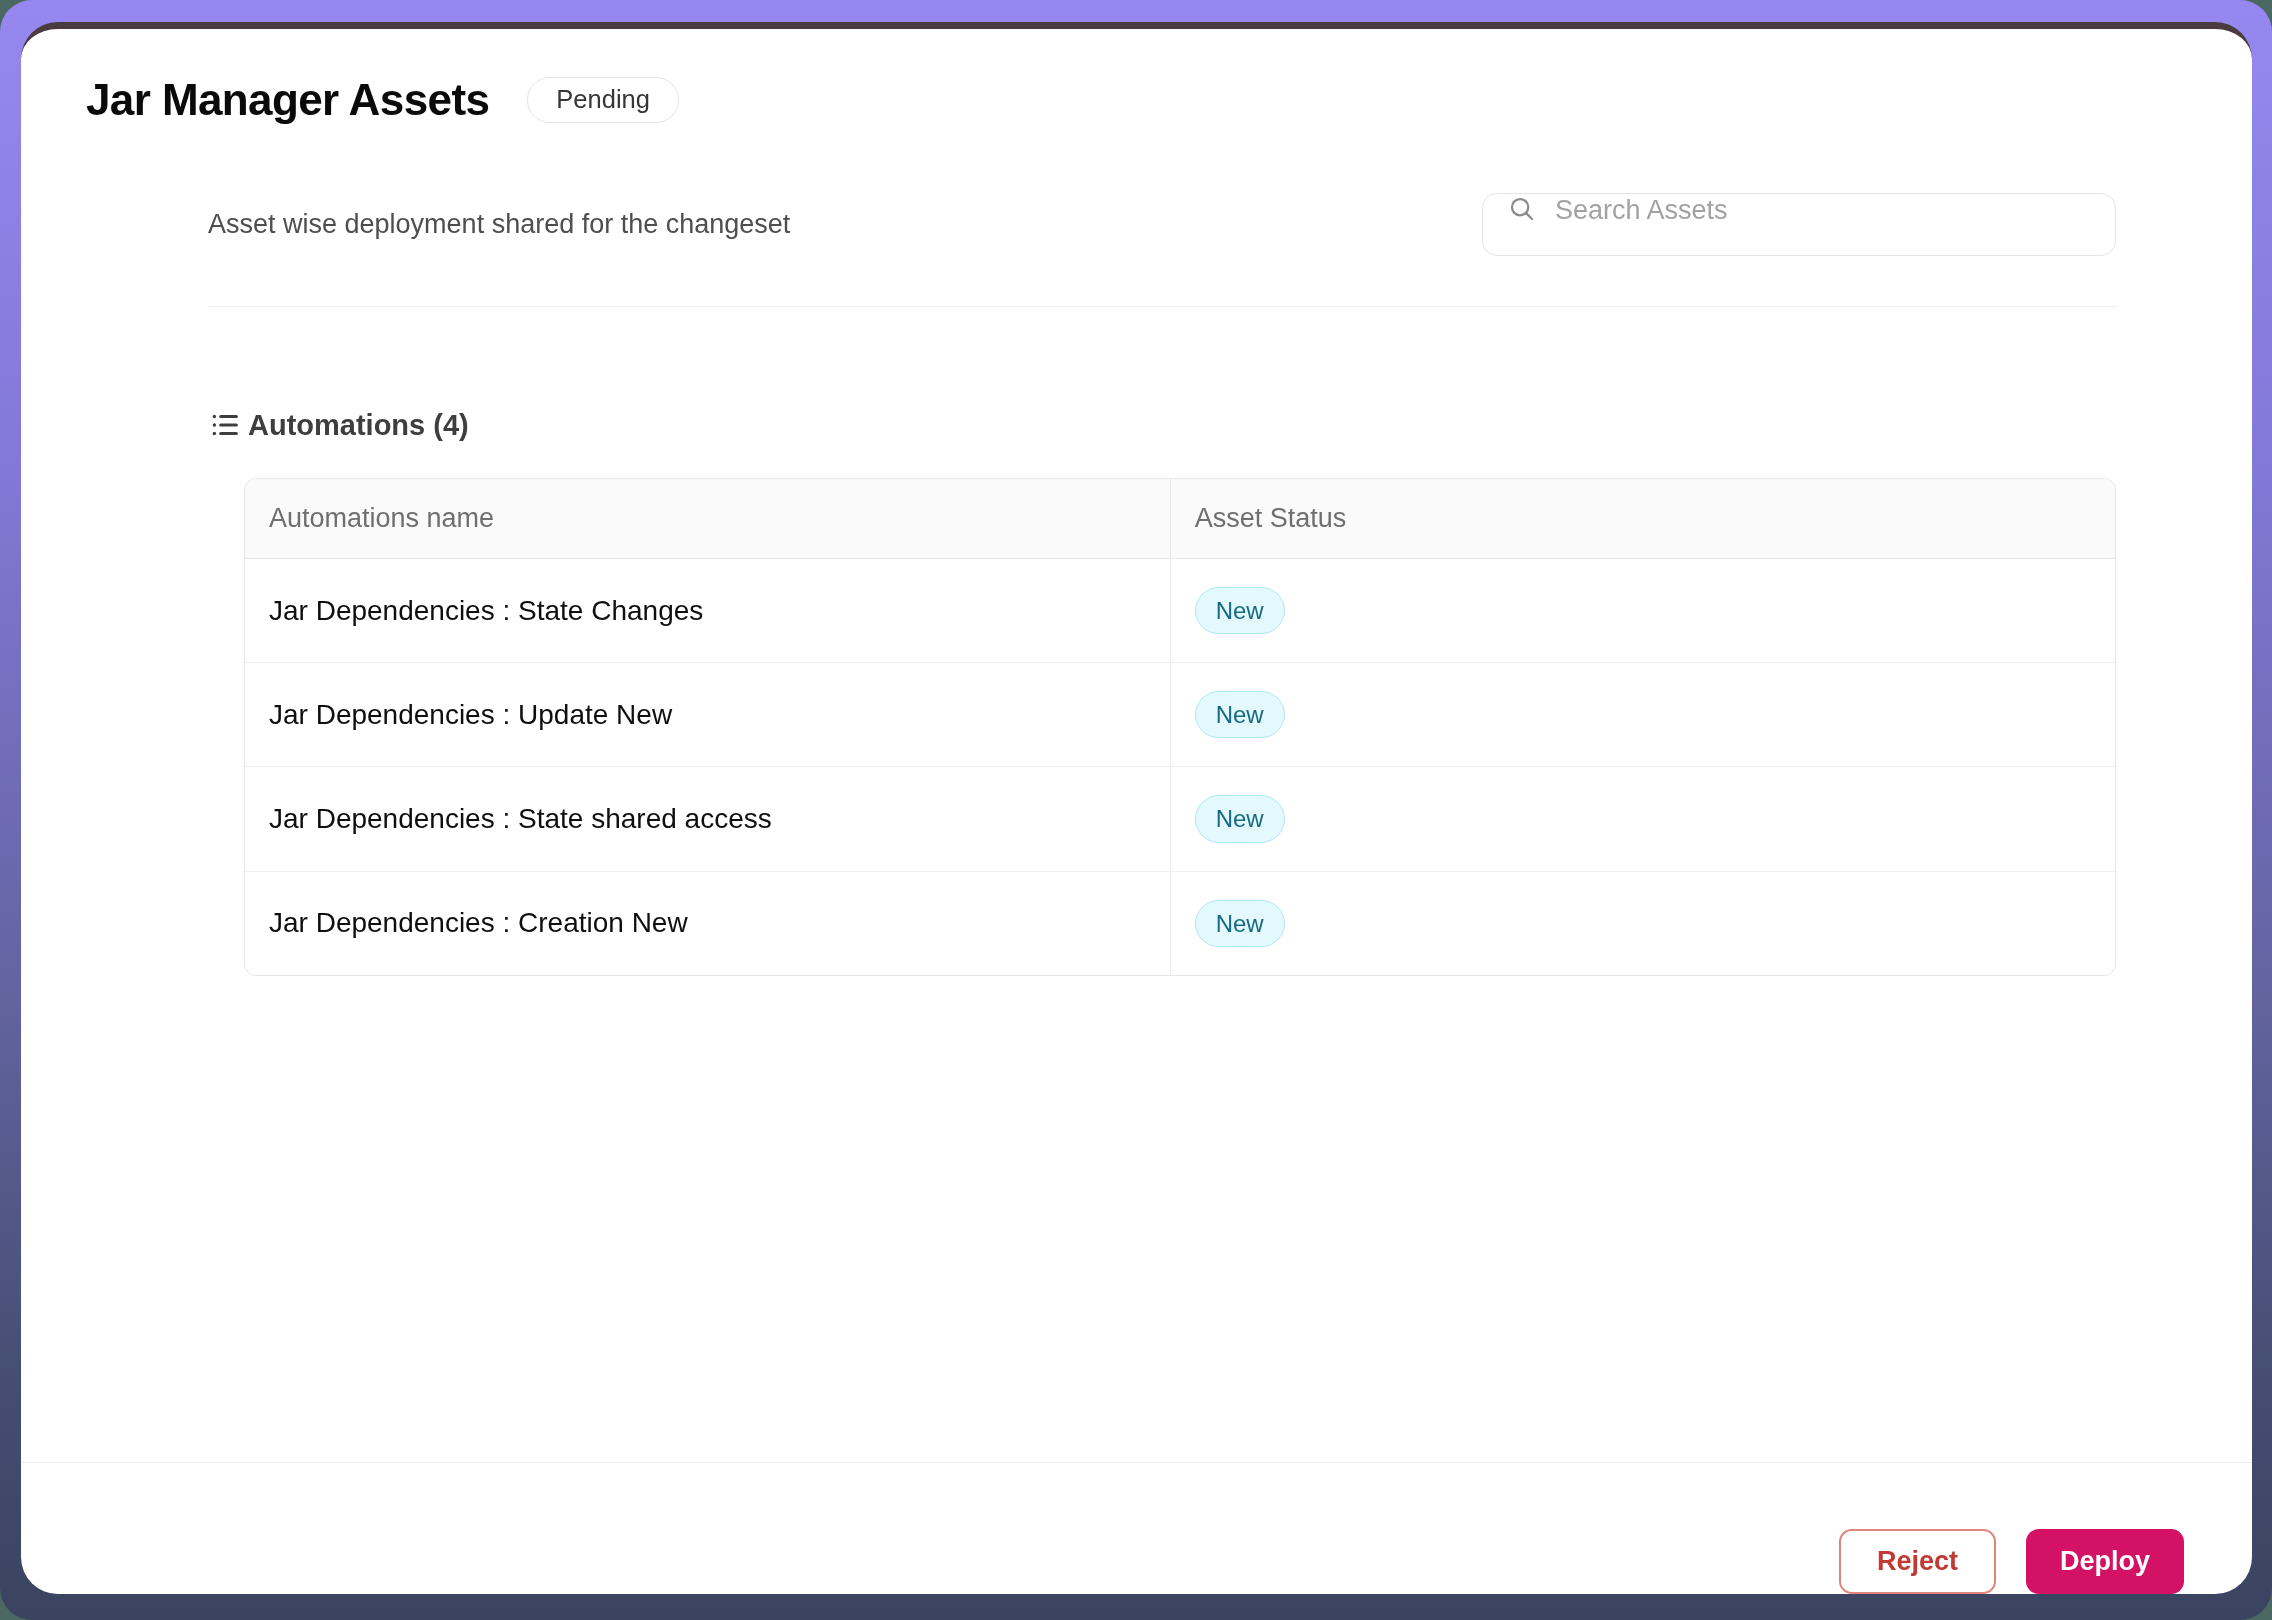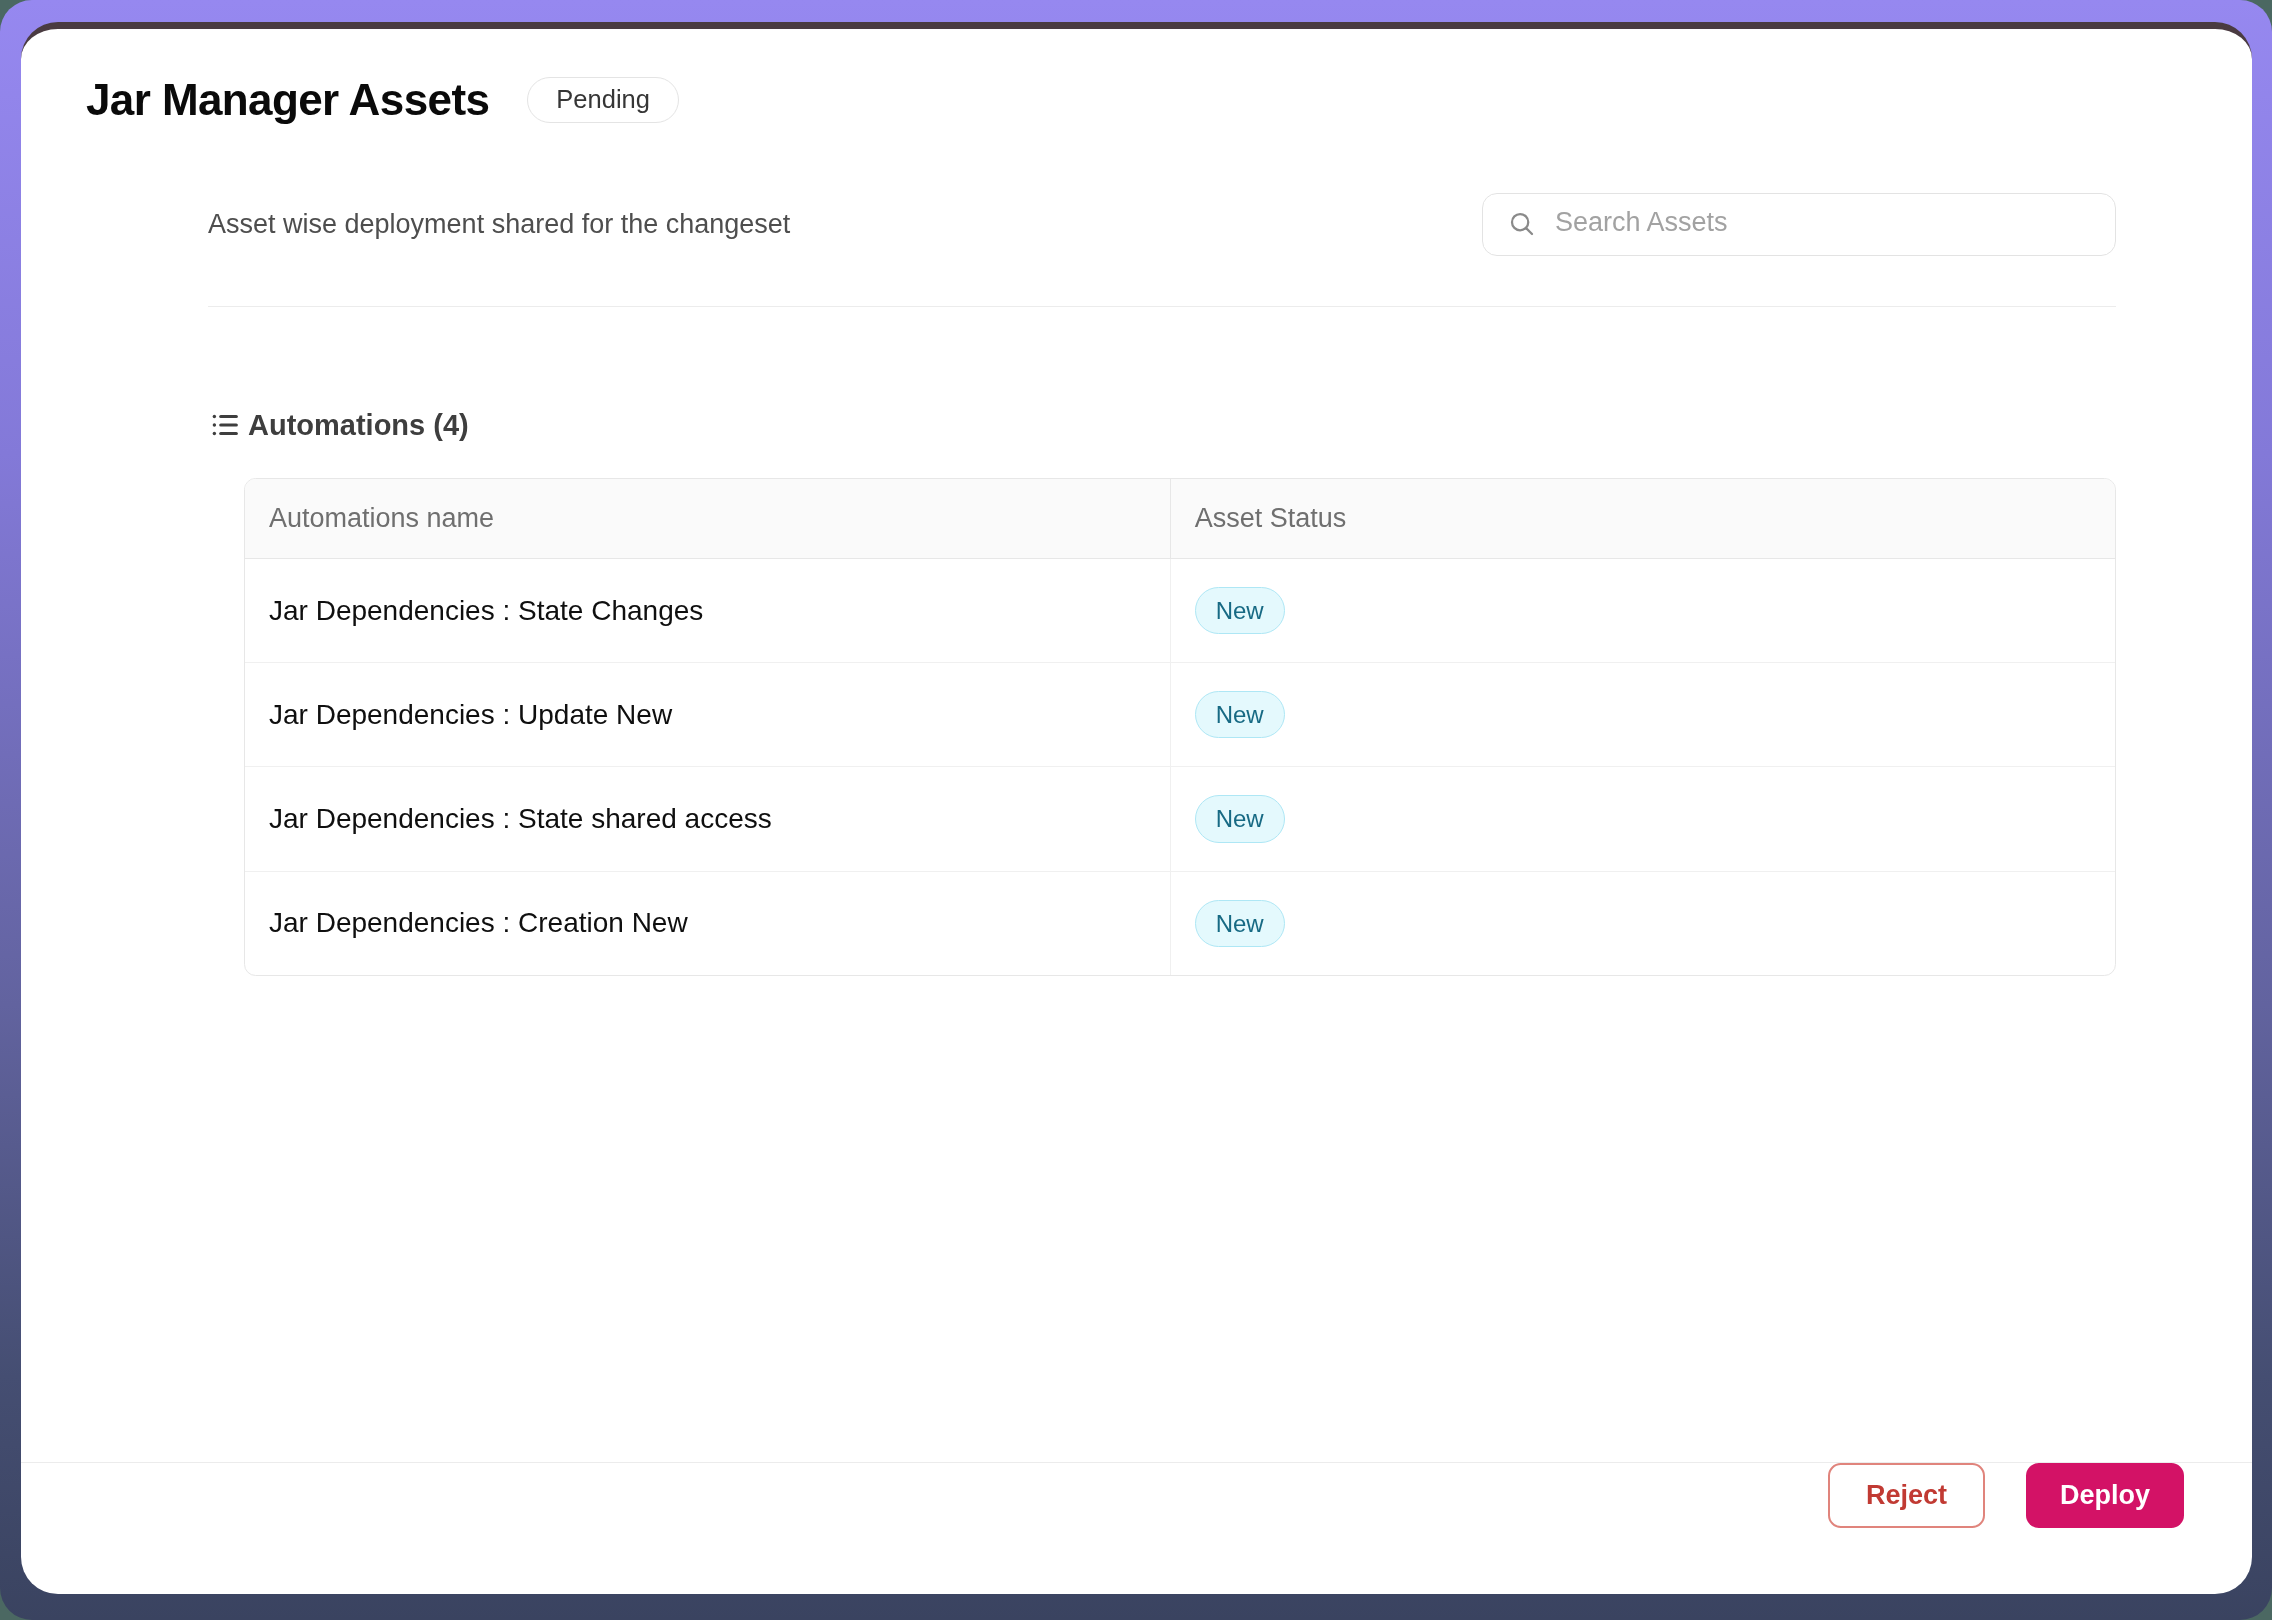--- a/index.html
+++ b/index.html
@@ -53,22 +53,22 @@
   }
   .summary-title {
     font-size: 32px; font-weight: 700; color: #2e2e2e; margin: 0 0 15px 0;
   }
   .summary-subtitle {
     font-size: 27px; color: #4e4e4e; margin: 0;
   }
   .search-box {
     width: 634px; height: 63px;
     border: 1.7px solid #e3e3e3; border-radius: 15px;
-    display: flex; align-items: flex-end; gap: 16px;
-    padding: 16px 24px; background: #fff;
+    display: flex; align-items: flex-start; gap: 16px;
+    padding: 0 24px; background: #fff;
   }
   .search-box svg { flex: 0 0 auto; }
   .search-input {
     border: none; outline: none; flex: 1;
     font-size: 27px; color: #333;
     font-family: "Liberation Sans", sans-serif;
     background: transparent;
   }
   .search-input::placeholder { color: #a2a2a2; }
   .automations-header {
@@ -116,22 +116,22 @@
     border: 1.7px solid #aee7f5;
     border-radius: 579px;
     padding: 7px 20px;
     line-height: 1.3;
   }
   .footer {
     flex: 0 0 auto;
     margin-top: auto;
     border-top: 1.7px solid #ececec;
     height: 132px;
-    display: flex; align-items: flex-start; justify-content: flex-end;
-    gap: 41px;
+    display: flex; align-items: flex-end; justify-content: flex-end;
+    gap: 30px;
     padding: 0 68px 0 0;
   }
   .btn {
     height: 65px;
     border-radius: 12.8px;
     font-size: 27px; font-weight: 700;
     font-family: "Liberation Sans", sans-serif;
     cursor: pointer;
     display: inline-flex; align-items: center; justify-content: center;
   }

